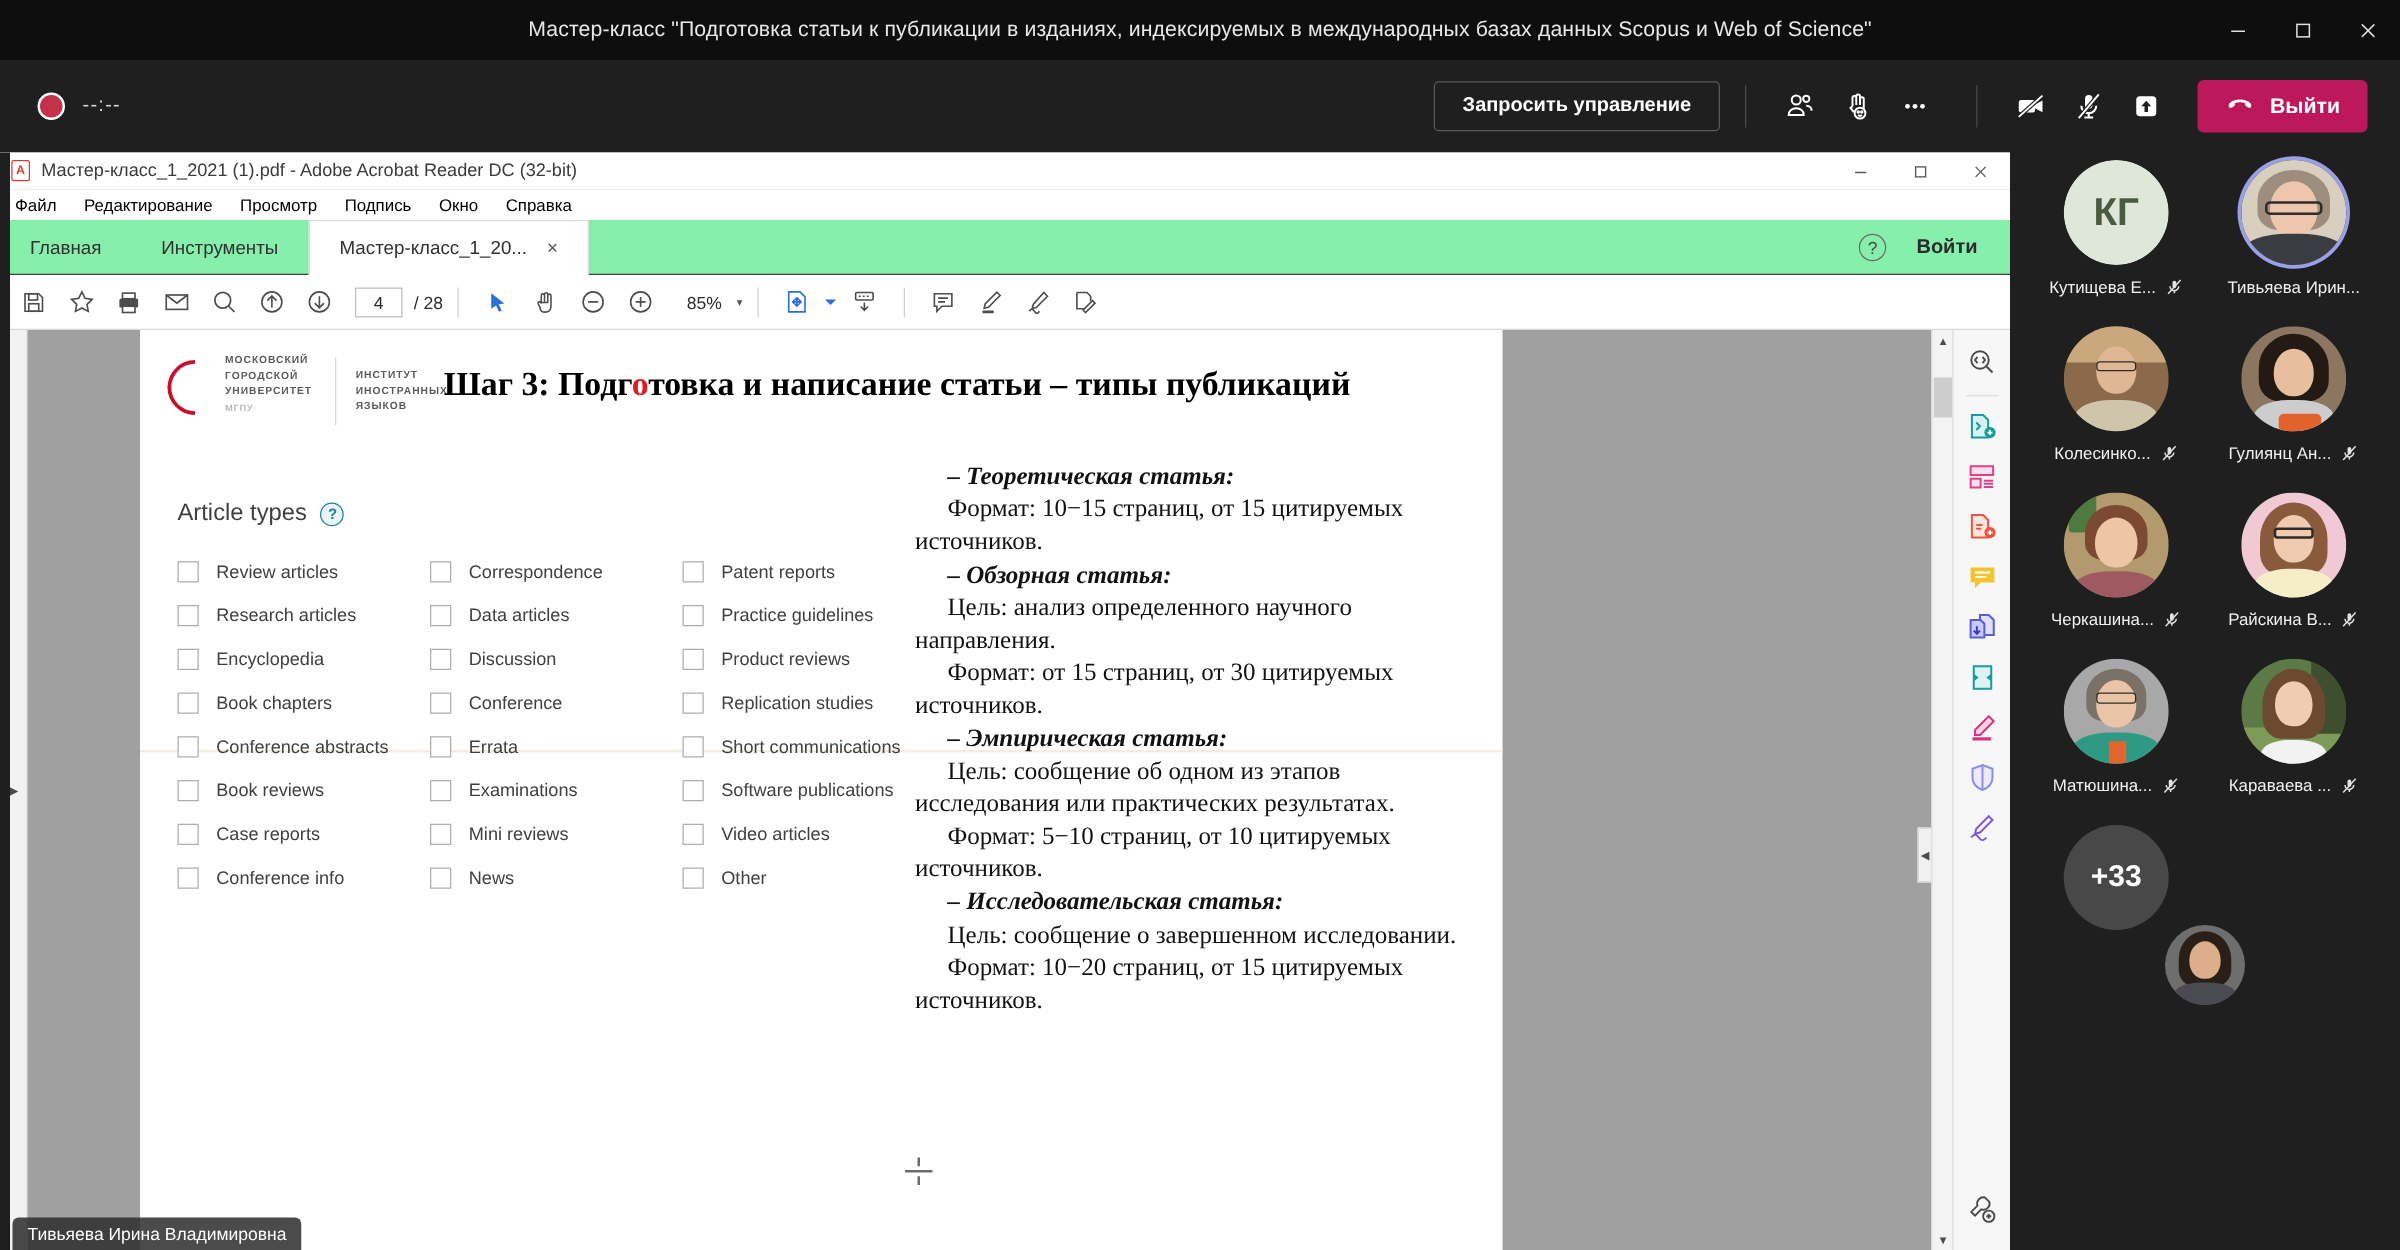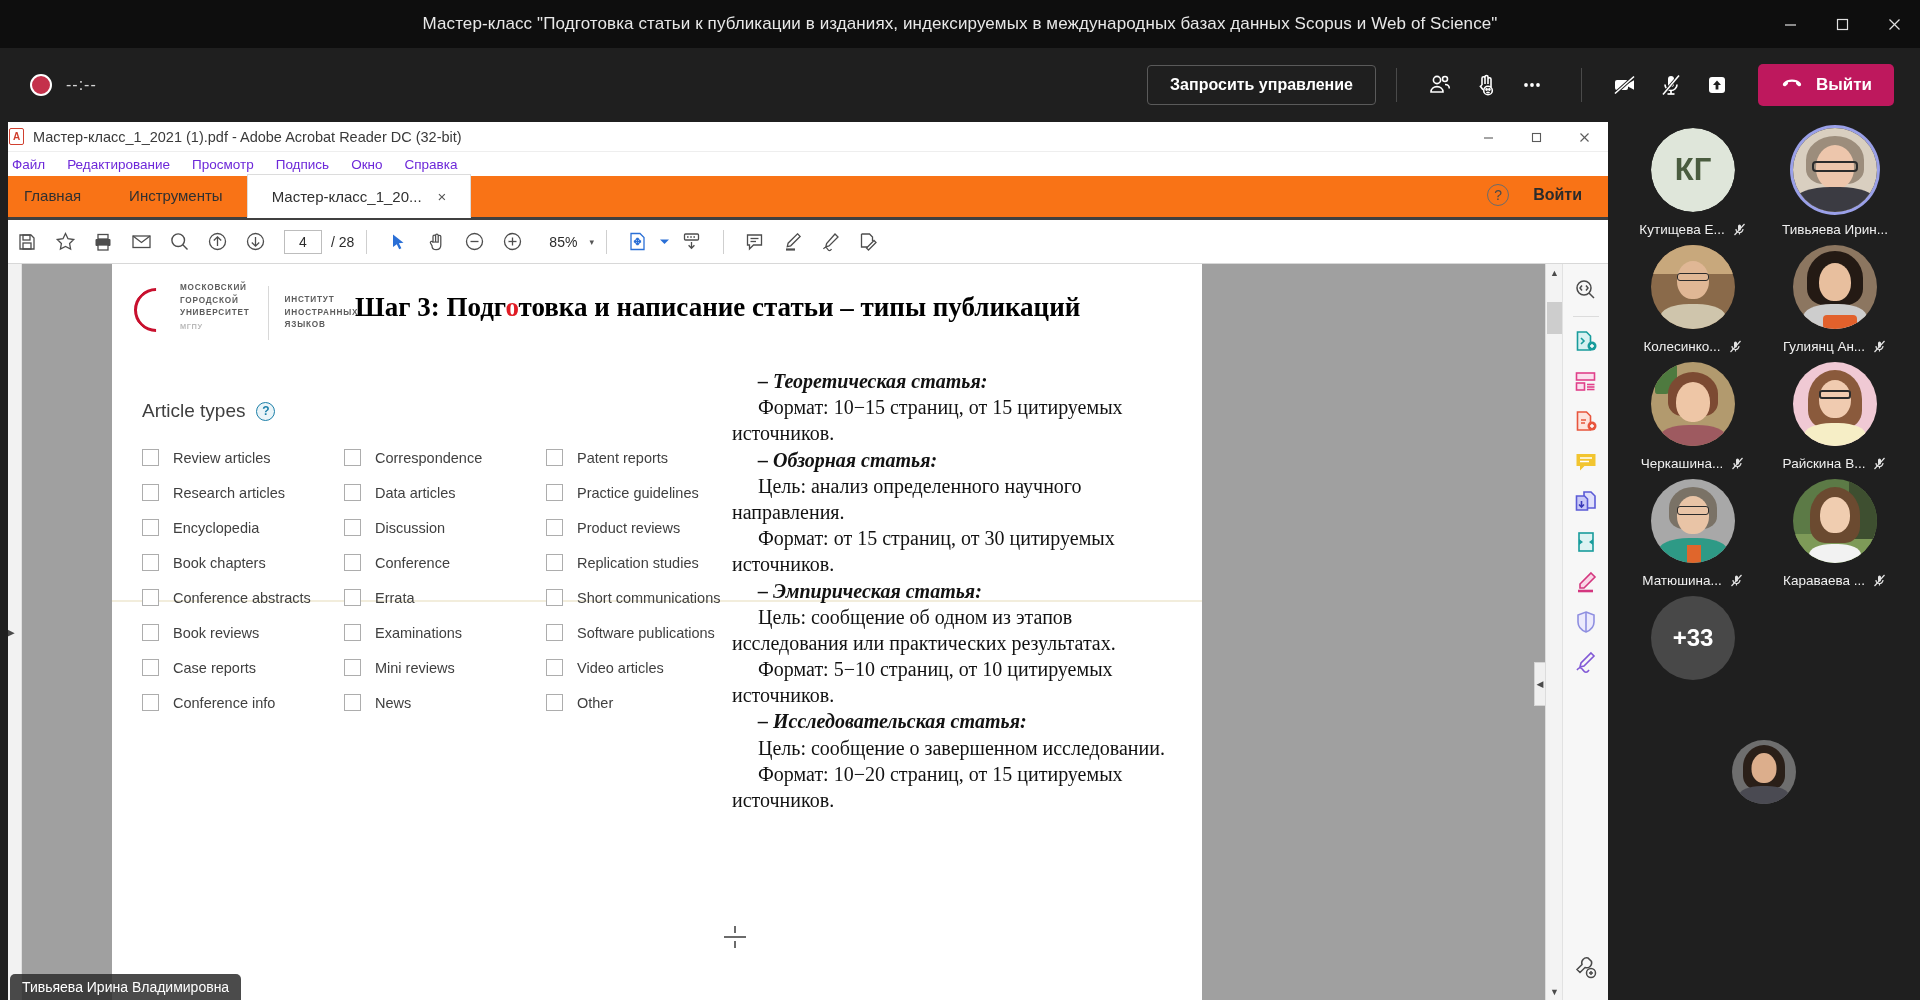--- a/index.html
+++ b/index.html
@@ -80,25 +80,25 @@
     background:#fff;
   }
   #acro-title-text { font-size: 14.5px; color: #3a3a3a; }
   #acro-win-ctrls { position: absolute; right: 0; top: 0; height: 30px; display: flex; }
   .acro-win-btn { width: 48px; height: 30px; display:flex; align-items:center; justify-content:center; color:#5a5a5a; }
 
   #acro-menubar {
     height: 24px; background: #ffffff; display: flex; align-items: center;
     padding-left: 12px; gap: 22px;
   }
-  .acro-menu-item { font-size: 13.5px; color: #6d28d9; }
+  .acro-menu-item { font-size: 13.5px; color: #000000; }
 
   #acro-tabbar {
-    height: 44px; background: #f97316; display: flex; align-items: flex-end;
-    position: relative; border-bottom: 3px solid #404040;
+    height: 44px; background: #86efac; display: flex; align-items: flex-start;
+    position: relative; border-bottom: 1px solid #404040;
   }
   .acro-tab {
     height: 44px; display: flex; align-items: center; padding: 0 24px;
     font-size: 15px; color: #303030; white-space: nowrap;
   }
   .acro-tab.active {
     background: #ffffff; border-top: 1px solid #dcdcdc;
     border-left: 1px solid #dcdcdc; border-right: 1px solid #dcdcdc;
     border-bottom: 1px solid #ffffff; margin-bottom: -1px;
   }
@@ -226,21 +226,21 @@
     display: flex; align-items: center; padding: 0 12px;
     border-top-left-radius: 5px; border-top-right-radius: 5px; z-index: 20;
   }
 
   
   #roster {
     position: absolute; left: 1608px; top: 122px; width: 312px; height: 878px;
     background: #1f1f1f; padding-top: 6px;
   }
   #roster-grid {
-    display: grid; grid-template-columns: 1fr 1fr; row-gap: 6px;
+    display: grid; grid-template-columns: 1fr 1fr; row-gap: 22px;
     padding: 0 14px;
   }
   .p-cell { display: flex; flex-direction: column; align-items: center; }
   .p-avatar {
     width: 84px; height: 84px; border-radius: 50%; overflow: hidden;
     display: flex; align-items: center; justify-content: center; position: relative;
   }
   .p-avatar.speaking { box-shadow: 0 0 0 3px #9aa0e8; }
   .p-initials {
     width: 84px; height: 84px; border-radius: 50%; background: #dfe6da;

